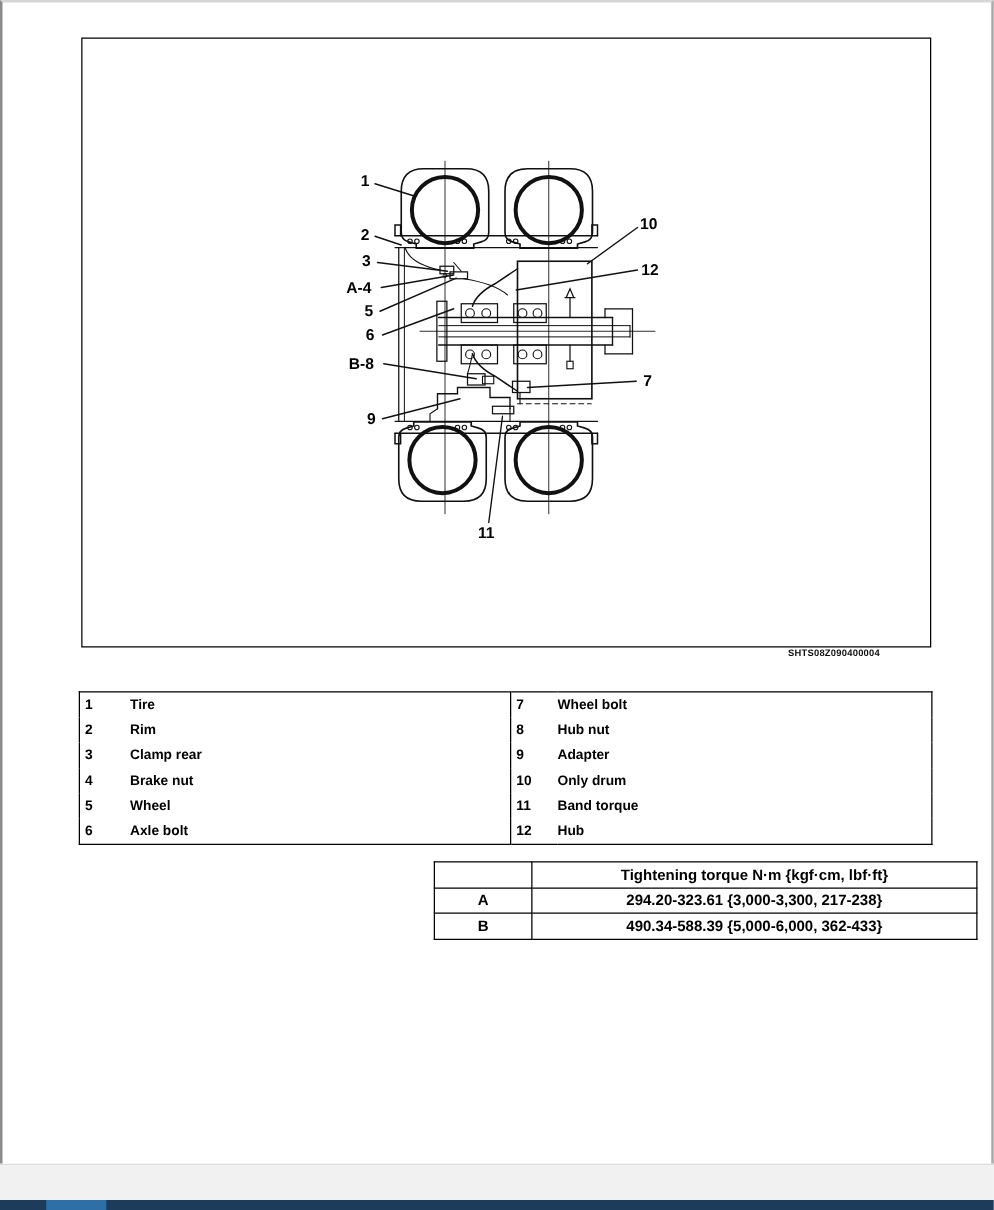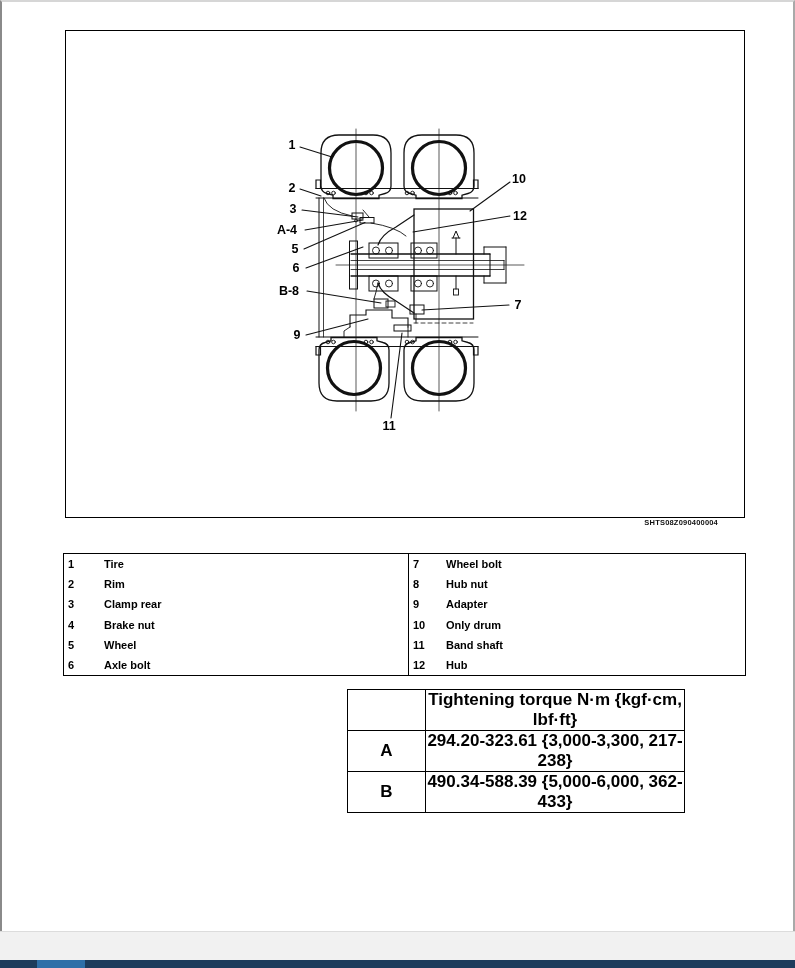--- a/index.html
+++ b/index.html
@@ -4,34 +4,34 @@
 <style>
   html,body{margin:0;padding:0;width:795px;height:968px;overflow:hidden;background:#ffffff;
     font-family:"Liberation Sans",sans-serif;}
   .window{position:absolute;left:0;top:0;width:795px;height:968px;background:#fff;}
   .document-area{position:absolute;left:0;top:0;width:795px;height:931px;background:#ffffff;
     border-left:2px solid #8a8a8a;border-right:2px solid #a9a9a9;border-top:2px solid #d6d6d6;
     box-sizing:border-box;}
   .figure-box{position:absolute;left:63px;top:28px;width:680px;height:488px;
     border:1.5px solid #000;box-sizing:border-box;background:#fff;}
   .figure-box svg{position:absolute;left:0;top:0;}
-  .figure-caption{position:absolute;left:63px;top:516px;width:653px;text-align:right;
+  .figure-caption{position:absolute;left:49px;top:516px;width:653px;text-align:right;
     font-size:7.5px;font-weight:bold;color:#111;letter-spacing:.2px;}
   .heading{position:absolute;left:62px;top:530px;margin:0;font-size:11.5px;font-weight:bold;color:#000;}
   table{border-collapse:collapse;}
   .parts-table{position:absolute;left:61px;top:551px;width:683px;table-layout:fixed;
     font-size:11px;font-weight:bold;color:#000;}
   .parts-table td{height:20.2px;vertical-align:middle;padding:0;overflow:hidden;white-space:nowrap;}
   .parts-table{border:1.2px solid #000;}
   .parts-table td.c-num-l{width:36px;padding-left:4px;}
   .parts-table td.c-lab-l{width:304px;margin-left:48px;}
   .parts-table td.c-num-r{width:33px;padding-left:4px;border-left:1.2px solid #000;}
   .parts-table td.c-lab-r{}
-  .torque-table{position:absolute;left:345px;top:687px;width:338px;table-layout:fixed;
-    font-size:17px;font-weight:bold;color:#000;}
+  .torque-table{position:absolute;left:345px;top:687px;width:435px;table-layout:fixed;
+    font-size:12px;font-weight:bold;color:#000;}
   .torque-table td{border:1.2px solid #000;height:19.5px;text-align:center;vertical-align:middle;padding:0;}
   .torque-table td.t-key{width:77px;}
   .toolbar{position:absolute;left:0;top:931px;width:795px;height:29px;background:#f1f1f1;
     border-top:1px solid #dcdcdc;box-sizing:border-box;}
   .statusbar{position:absolute;left:0;top:960px;width:795px;height:8px;background:#1d3c5c;}
   .statusbar .accent{position:absolute;left:37px;top:0;width:48px;height:8px;background:#2e6fa8;}
   .dia{stroke:#111;fill:none;}
   .callout-text{font-family:"Liberation Sans",sans-serif;font-size:12.5px;font-weight:bold;fill:#000;}
 </style>
 </head>
@@ -206,21 +206,21 @@
       <tr>
         <td class="c-num-l">4</td>
         <td class="c-lab-l">Brake nut</td>
         <td class="c-num-r">10</td>
         <td class="c-lab-r">Only drum</td>
       </tr>
       <tr>
         <td class="c-num-l">5</td>
         <td class="c-lab-l">Wheel</td>
         <td class="c-num-r">11</td>
-        <td class="c-lab-r">Band shaft</td>
+        <td class="c-lab-r">Band torque</td>
       </tr>
       <tr>
         <td class="c-num-l">6</td>
         <td class="c-lab-l">Axle bolt</td>
         <td class="c-num-r">12</td>
         <td class="c-lab-r">Hub</td>
       </tr>
     </tbody>
       </table>
 

